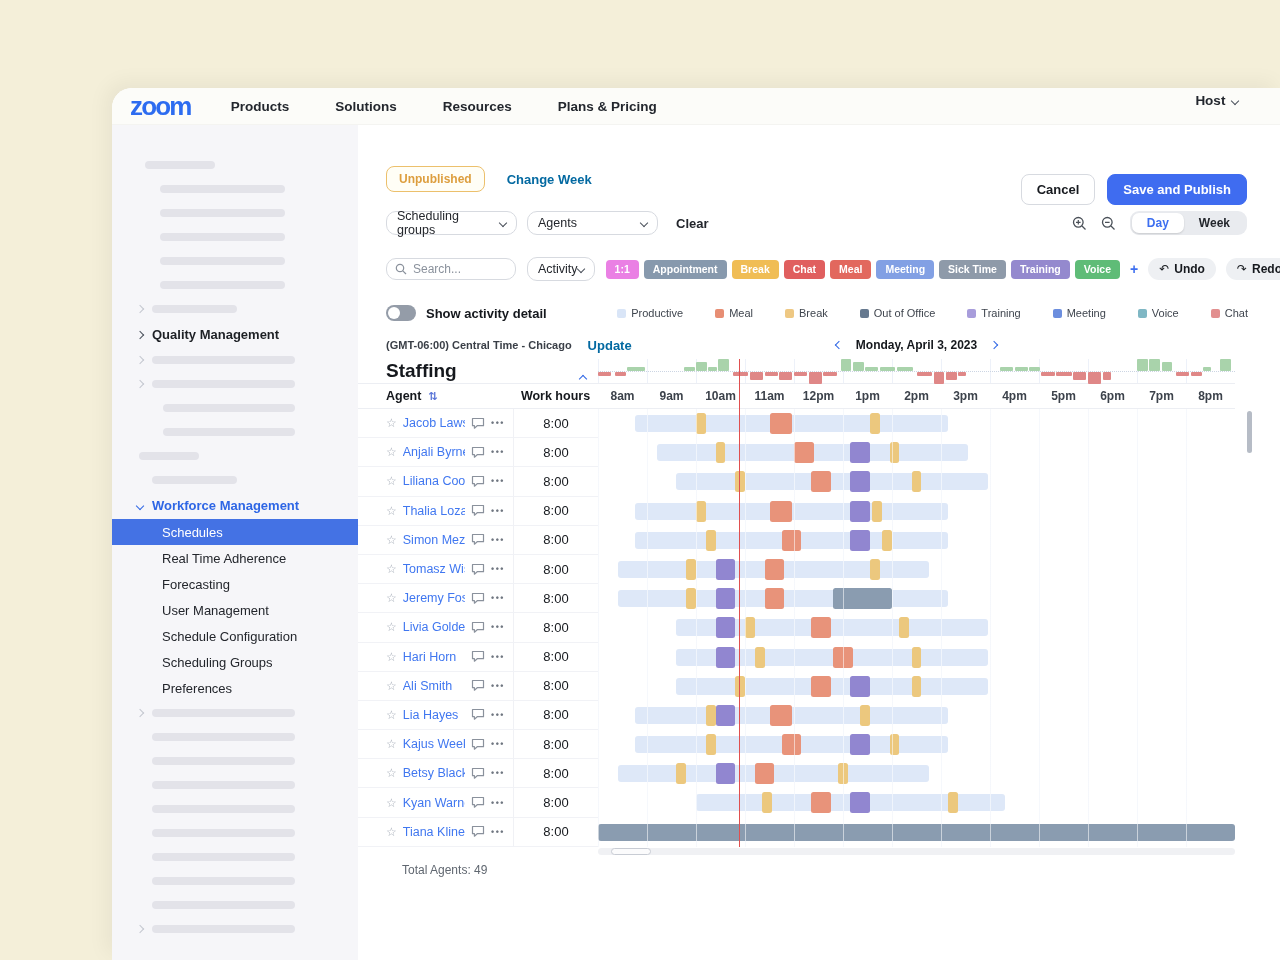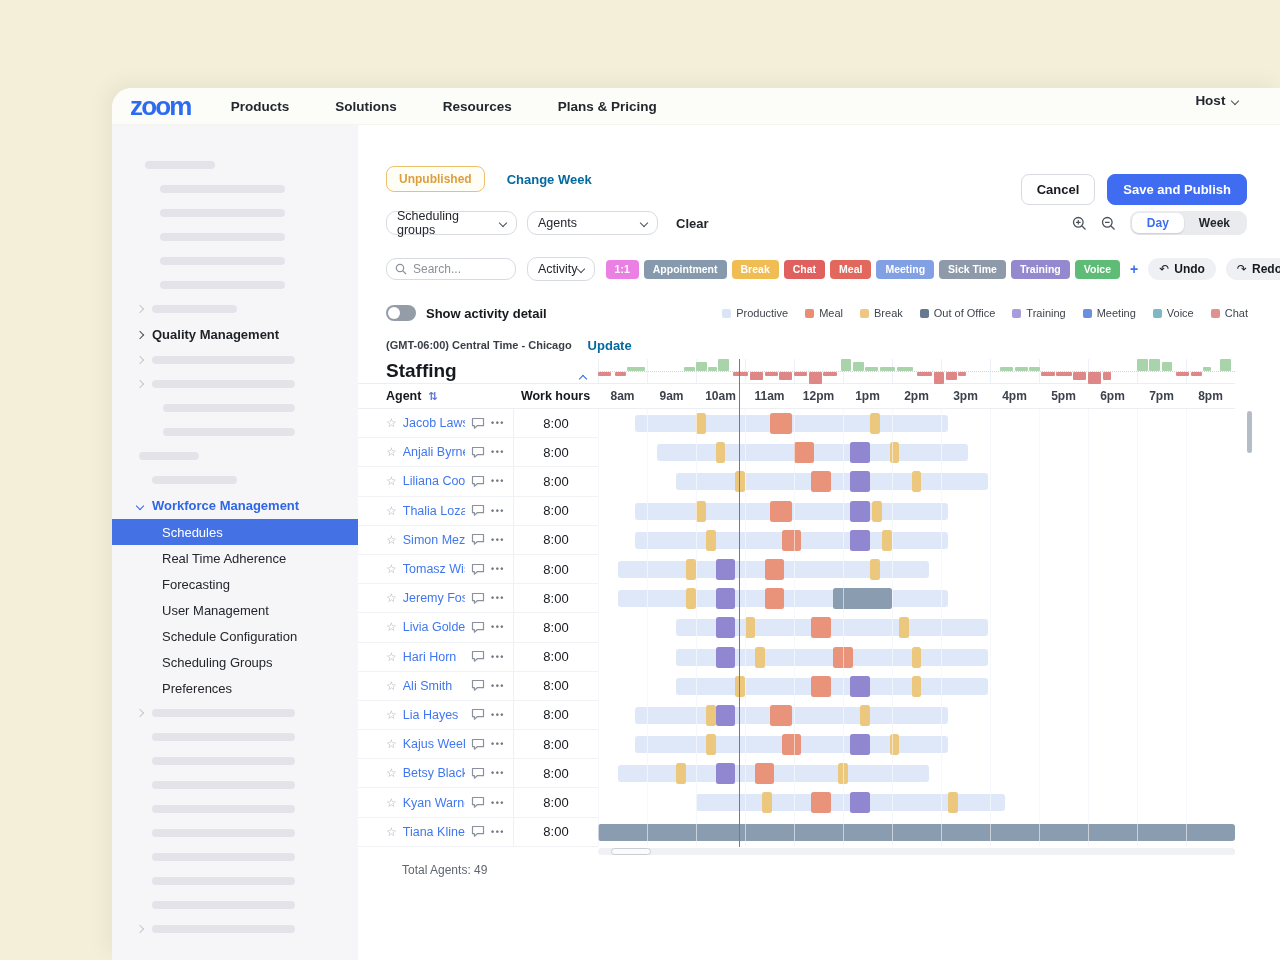--- a/index.html
+++ b/index.html
@@ -61,21 +61,21 @@
   .sel-activity{width:94px;margin-right:6px;}
   .chip{height:19px;display:flex;align-items:center;padding:0 9px;border-radius:4px;color:#fff;font-size:10.5px;font-weight:600;white-space:nowrap;cursor:pointer;}
   .chip-add{color:#3d6ff0;font-size:14px;font-weight:700;padding:0 5px;cursor:pointer;}
   .hist{margin-left:auto;display:flex;gap:10px;}
   .btn2{background:#eef0f3;border-radius:14px;padding:4px 11px;font-size:12px;font-weight:700;color:#15181d;display:flex;gap:5px;align-items:center;cursor:pointer;}
   .btn2 .g{font-weight:400;font-family:"DejaVu Sans",sans-serif;font-size:12px;line-height:12px;}
   .toggle-row{margin:24px 32px 0 28px;display:flex;align-items:center;height:18px;}
   .switch{width:30px;height:16px;border-radius:9px;background:#949ca8;position:relative;cursor:pointer;}
   .switch::after{content:"";position:absolute;left:2px;top:2px;width:12px;height:12px;border-radius:50%;background:#fff;}
   .toggle-label{margin-left:10px;font-size:13px;font-weight:700;color:#15181d;}
-  .legend{margin-left:auto;display:flex;gap:17px;align-items:center;}
+  .legend{margin-left:auto;display:flex;gap:32px;align-items:center;}
   .lg{display:flex;align-items:center;gap:5px;font-size:11px;color:#3f454e;}
   .sw{width:9px;height:9px;border-radius:2px;flex:0 0 9px;}
   .tz-row{margin:14px 0 0 28px;height:18px;position:relative;display:flex;align-items:center;font-size:11px;font-weight:700;color:#3a3f47;}
   .update{margin-left:16px;font-size:13px;}
   .date-nav{position:absolute;left:212px;width:637px;display:flex;align-items:center;justify-content:center;gap:14px;font-size:12px;font-weight:700;color:#15181d;}
   
   .timeline{position:relative;margin-top:5px;}
   .staff-row{height:24px;position:relative;display:flex;align-items:center;}
   .staff-label{padding-left:28px;font-size:19px;font-weight:700;color:#15181d;}
   .collapse{position:absolute;left:222px;top:9px;cursor:pointer;}
@@ -335,20 +335,25 @@
             <span class="lg">
               <span class="sw" style="background: rgb(226, 143, 143);"></span>
               <span>Chat</span>
             </span>
           </div>
       </div>
 
       <div class="tz-row">
         <span>(GMT-06:00) Central Time - Chicago</span>
         <a class="link update">Update</a>
+        <span class="date-nav">
+          <span class="chev right blue" style="transform:rotate(135deg);"></span>
+          <span>Monday, April 3, 2023</span>
+          <span class="chev right blue"></span>
+        </span>
       </div>
 
       <div class="timeline">
         <div class="staff-row">
           <span class="staff-label">Staffing</span>
           <span class="collapse"><span class="chev up blue"></span></span>
           <div class="staff-chart" id="staff-chart">
             <div class="baseline"></div>
           <div class="sbar" style="left: 0px; width: 13.2px; height: 4.3px; background: rgb(223, 135, 135); top: 12.5px;"></div>
               <div class="sbar" style="left: 17.15px; width: 10.75px; height: 4.3px; background: rgb(223, 135, 135); top: 12.5px;"></div>

